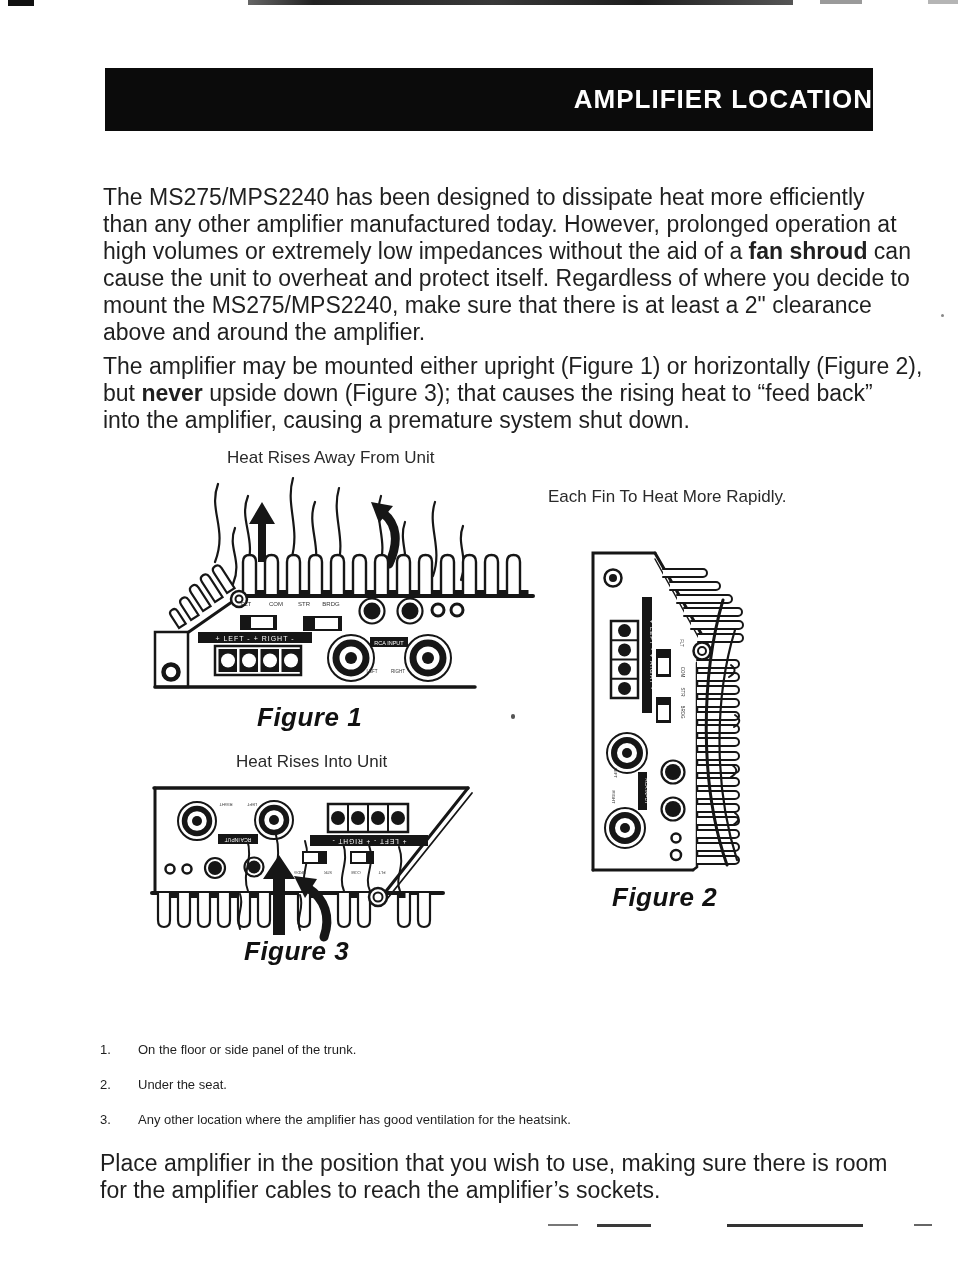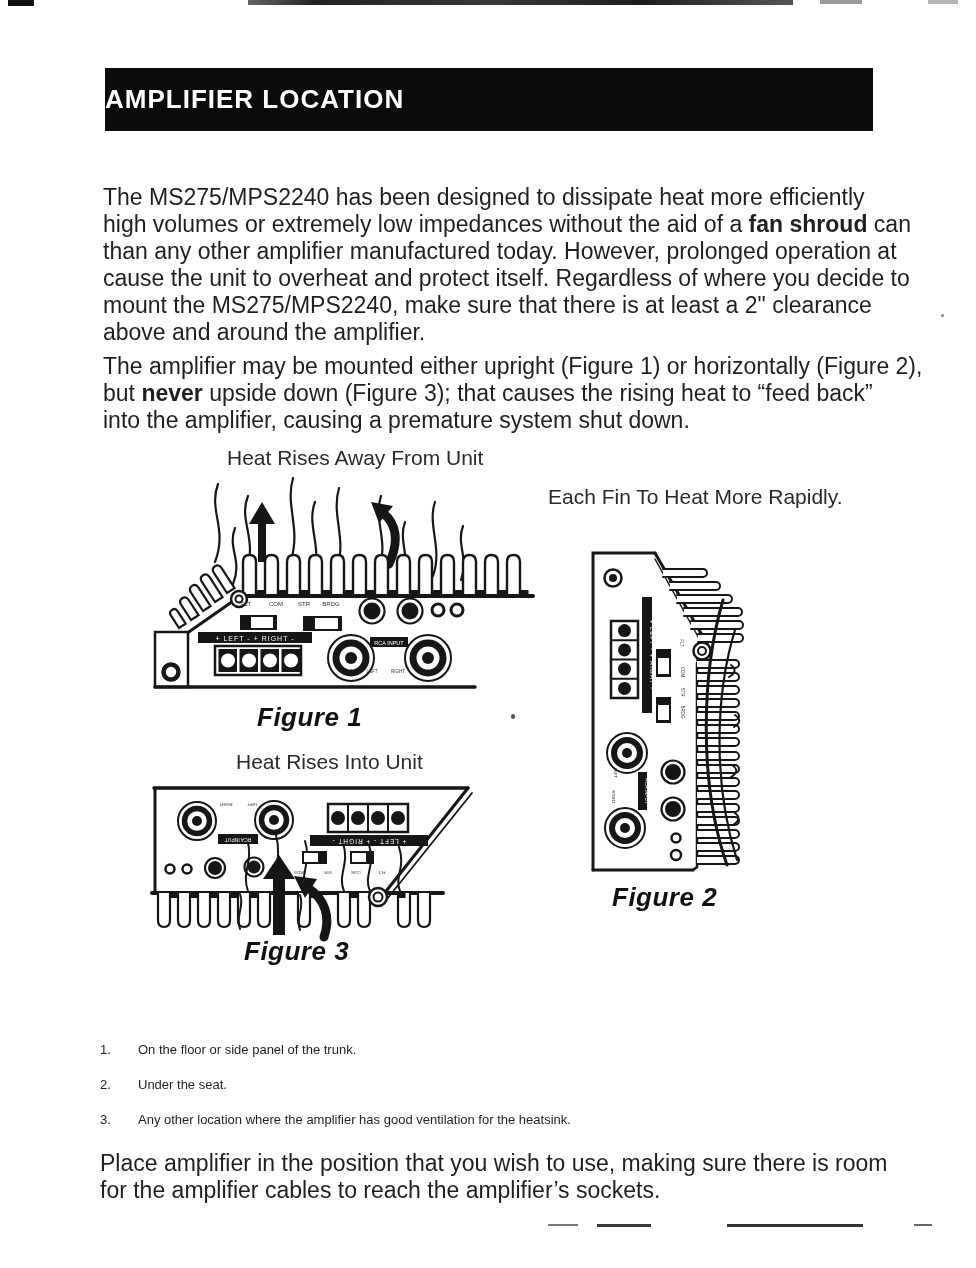--- a/index.html
+++ b/index.html
@@ -5,28 +5,28 @@
   html,body{margin:0;padding:0;background:#ffffff;}
   .page{
     position:relative;width:976px;height:1268px;background:#ffffff;
     font-family:"Liberation Sans", sans-serif;color:#222;overflow:hidden;
   }
   
   .art{position:absolute;}
   
   .title-bar{
     position:absolute;left:105px;top:68px;width:768px;height:63px;
-    background:#0b0b0b;color:#ffffff;display:flex;align-items:center;justify-content:flex-start;
+    background:#0b0b0b;color:#ffffff;display:flex;align-items:center;justify-content:flex-end;
     font-size:26px;font-weight:700;letter-spacing:1px;
   }
   
   .para{position:absolute;font-size:23px;line-height:27px;color:#1f1f1f;}
   .para .ln{white-space:nowrap;}
   .b{font-weight:700;}
-  .fig-caption{position:absolute;font-size:21px;color:#2a2a2a;line-height:22px;white-space:nowrap;}
+  .fig-caption{position:absolute;font-size:17px;color:#2a2a2a;line-height:22px;white-space:nowrap;}
   .fig-label{position:absolute;font-size:26px;font-weight:700;font-style:italic;color:#111;letter-spacing:.5px;white-space:nowrap;}
   .list-row{position:absolute;font-size:13px;color:#1f1f1f;white-space:nowrap;}
   .list-row .num{display:inline-block;width:38px;}
   svg{position:absolute;overflow:visible;}
   svg text{font-family:"Liberation Sans", sans-serif;}
 </style>
 </head>
 <body>
 
 <div class="page">
@@ -41,22 +41,22 @@
   <div class="art" style="left:597px;top:1224px;width:54px;height:3px;background:#3a3a3a;"></div>
   <div class="art" style="left:727px;top:1224px;width:136px;height:3px;background:#333;"></div>
   <div class="art" style="left:914px;top:1224px;width:18px;height:2px;background:#666;"></div>
 
   <div class="title-bar">
     <span>AMPLIFIER LOCATION</span>
   </div>
 
   <div class="para" style="left:103px;top:184px;">
     <div class="ln">The MS275/MPS2240 has been designed to dissipate heat more efficiently</div>
+    <div class="ln">than any other amplifier manufactured today. However, prolonged operation at</div>
     <div class="ln"><span>high volumes or extremely low impedances without the aid of a </span><span class="b">fan shroud</span><span> can</span></div>
-    <div class="ln">than any other amplifier manufactured today. However, prolonged operation at</div>
     <div class="ln">cause the unit to overheat and protect itself. Regardless of where you decide to</div>
     <div class="ln">mount the MS275/MPS2240, make sure that there is at least a 2" clearance</div>
     <div class="ln">above and around the amplifier.</div>
   </div>
 
   <div class="para" style="left:103px;top:353px;">
     <div class="ln">The amplifier may be mounted either upright (Figure 1) or horizontally (Figure 2),</div>
     <div class="ln"><span>but </span><span class="b">never</span><span> upside down (Figure 3); that causes the rising heat to “feed back”</span></div>
     <div class="ln">into the amplifier, causing a premature system shut down.</div>
   </div>

